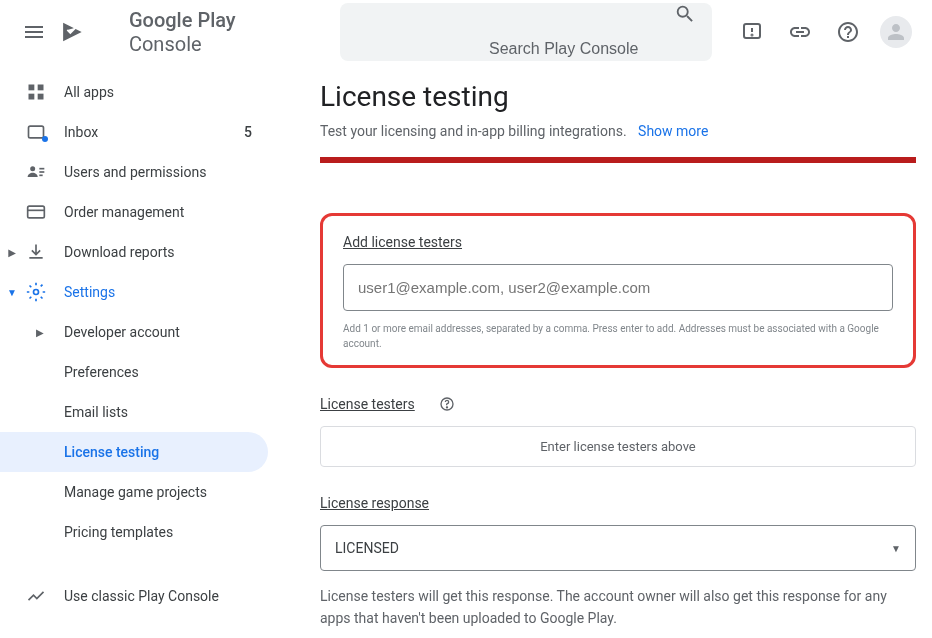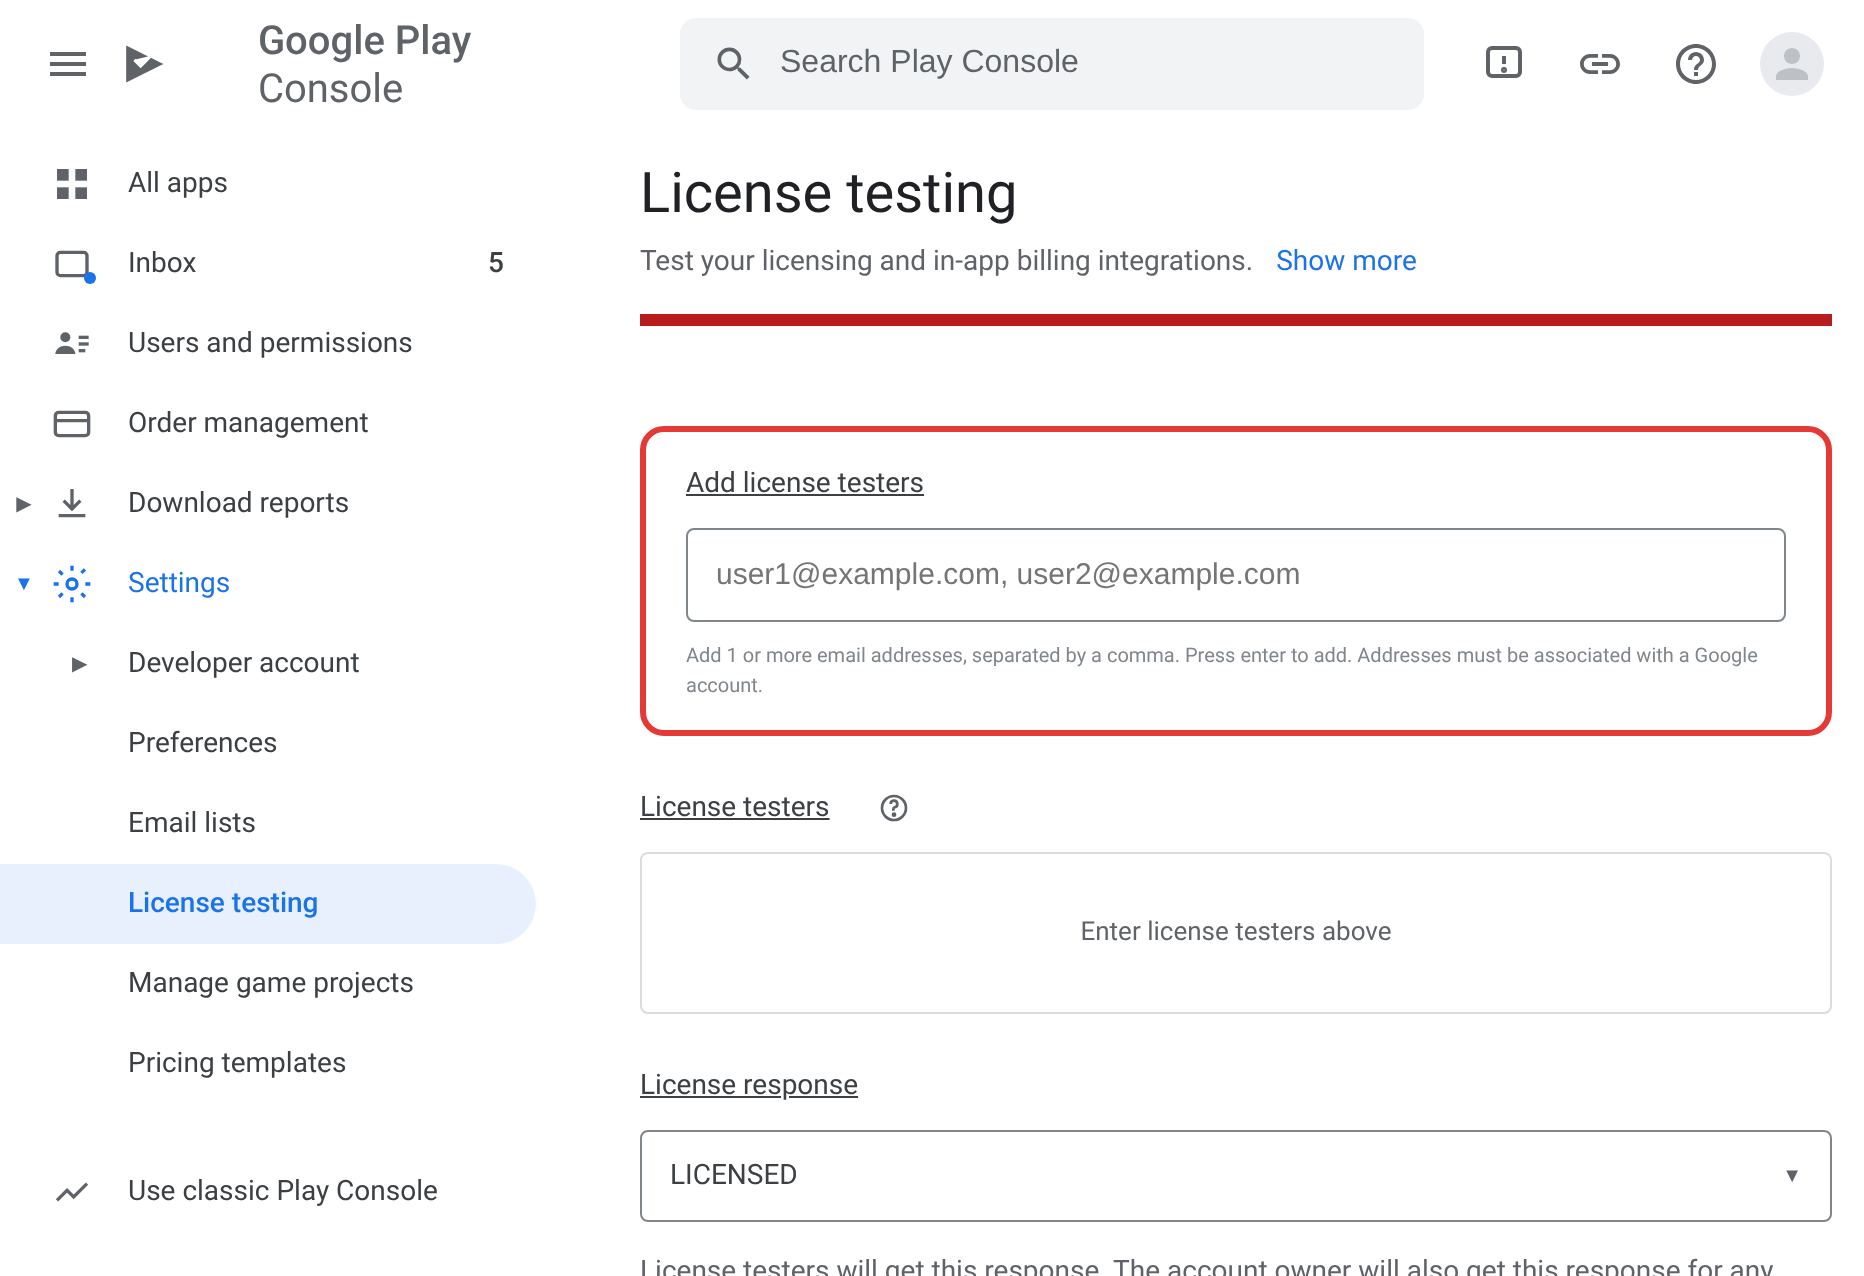--- a/index.html
+++ b/index.html
@@ -4,21 +4,21 @@
   <style>
     * { margin: 0; padding: 0; box-sizing: border-box; }
     body { font-family: 'Google Sans', Roboto, Arial, sans-serif; background: #fff; color: #202124; width: 932px; height: 638px; overflow: hidden; }
     
     .header { display: flex; align-items: center; padding: 8px 16px; height: 64px; gap: 8px; }
     .hamburger { width: 48px; height: 48px; display: flex; align-items: center; justify-content: center; border-radius: 50%; cursor: pointer; }
     .logo-wrap { display: flex; align-items: center; gap: 8px; margin-right: 40px; }
     .logo-icon { width: 28px; height: 28px; }
     .logo-text { font-size: 20px; color: #5f6368; margin-left: 36px; }
     .logo-text .g { color: #5f6368; font-weight: 500; }
-    .search-wrap { display: flex; align-items: center; background: #f1f3f4; border-radius: 8px; height: 46px; width: 408px; padding: 0 16px; gap: 12px; }
+    .search-wrap { display: flex; align-items: flex-end; background: #f1f3f4; border-radius: 8px; height: 58px; width: 408px; padding: 0 16px; gap: 12px; flex-direction: column; }
     .search-input { border: none; background: transparent; font-size: 16px; color: #5f6368; outline: none; flex: 1; }
     .search-input::placeholder { color: #5f6368; }
     .header-actions { display: flex; align-items: center; gap: 8px; margin-left: 12px; }
     .icon-btn { width: 40px; height: 40px; display: flex; align-items: center; justify-content: center; border-radius: 50%; cursor: pointer; color: #5f6368; }
     .avatar { width: 32px; height: 32px; border-radius: 50%; background: #e8eaed; display: flex; align-items: center; justify-content: center; }
     
     .layout { display: flex; height: calc(638px - 64px); justify-content: flex-end; }
     .sidebar { width: 280px; padding: 8px 0; overflow-y: auto; }
     .nav-item { display: flex; align-items: center; padding: 0 16px 0 24px; height: 40px; font-size: 14px; color: #3c4043; cursor: pointer; position: relative; }
     .nav-item .chev { position: absolute; left: 4px; width: 16px; text-align: center; color: #5f6368; font-size: 10px; }
@@ -39,21 +39,21 @@
     
     .highlight-box { border: 3px solid #e53935; border-radius: 12px; padding: 18px 20px 14px; margin-top: 50px; }
     .section-label { font-size: 14px; color: #3c4043; margin-bottom: 14px; text-decoration: underline; }
     .text-input { width: 100%; border: 1px solid #80868b; border-radius: 4px; padding: 14px 14px; font-size: 15px; color: #5f6368; outline: none; }
     .help-text { font-size: 10px; color: #80868b; margin-top: 10px; line-height: 1.5; }
     
     .section { margin-top: 28px; }
     .label-row { display: flex; align-items: center; gap: 24px; margin-bottom: 14px; }
     .label-row .section-label { margin-bottom: 0; }
     .help-icon { width: 16px; height: 16px; color: #5f6368; }
-    .empty-box { border: 1px solid #dadce0; border-radius: 4px; padding: 32px; text-align: center; font-size: 13px; color: #5f6368; }
+    .empty-box { border: 1px solid #dadce0; border-radius: 4px; padding: 12px; text-align: center; font-size: 13px; color: #5f6368; }
     
     .select-wrap { border: 1px solid #80868b; border-radius: 4px; padding: 14px 14px; font-size: 14px; color: #3c4043; display: flex; justify-content: space-between; align-items: center; cursor: pointer; }
     .select-wrap .tri { color: #5f6368; font-size: 10px; }
     .desc { font-size: 14px; color: #5f6368; margin-top: 14px; line-height: 1.6; }
     
     .inbox-dot { position: absolute; width: 6px; height: 6px; border-radius: 50%; background: #1a73e8; bottom: 2px; right: 0; }
   </style>
 </head>
 <body>
 

